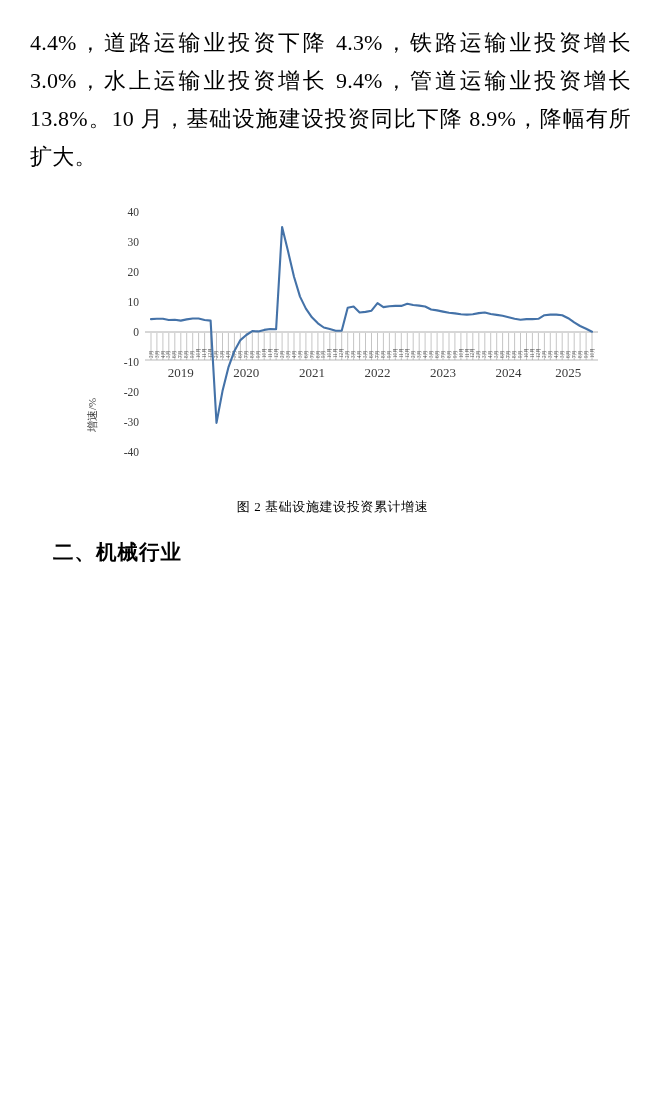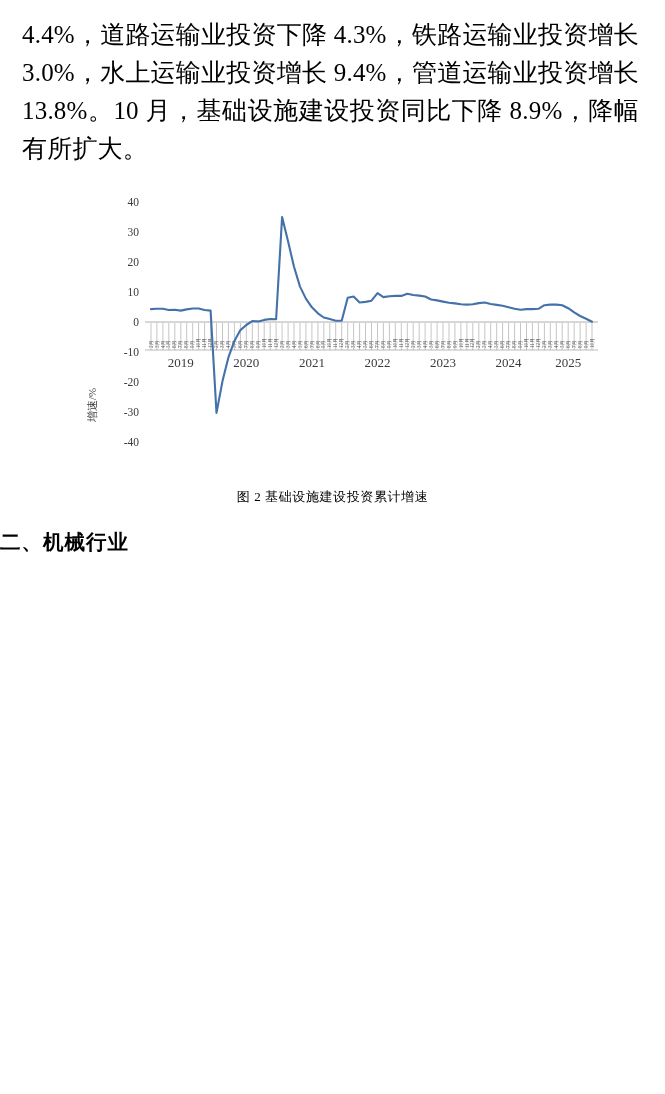--- a/index.html
+++ b/index.html
@@ -16,25 +16,25 @@
     overflow: hidden;
   }
   .page {
     width: 665px;
     height: 1094px;
     padding: 0;
     box-sizing: border-box;
     position: relative;
   }
   .para {
-    font-size: 25px;
+    font-size: 22px;
     line-height: 38px;
     text-align: justify;
     text-justify: inter-ideograph;
-    margin: 8px;
+    margin: 16px;
     padding: 0 18px 0 14px;
     letter-spacing: 0.2px;
   }
   .para-indent {
     text-indent: 39px;
   }
   .top-para {
     padding-top: 8px;
   }
   .figure-wrap {
@@ -45,20 +45,21 @@
   .figure-caption {
     text-align: center;
     font-size: 13px;
     margin-top: 12px;
     letter-spacing: 0.6px;
   }
   .section-head {
     font-size: 20.5px;
     font-weight: bold;
     margin: 22px 8px 0 0;
+    padding-left: 53px;
     letter-spacing: 1px;
   }
   .gap-before {
     margin-top: 16px;
   }
   svg text {
     font-family: "Liberation Serif", serif;
   }
   .axis-label {
     font-size: 11px;

